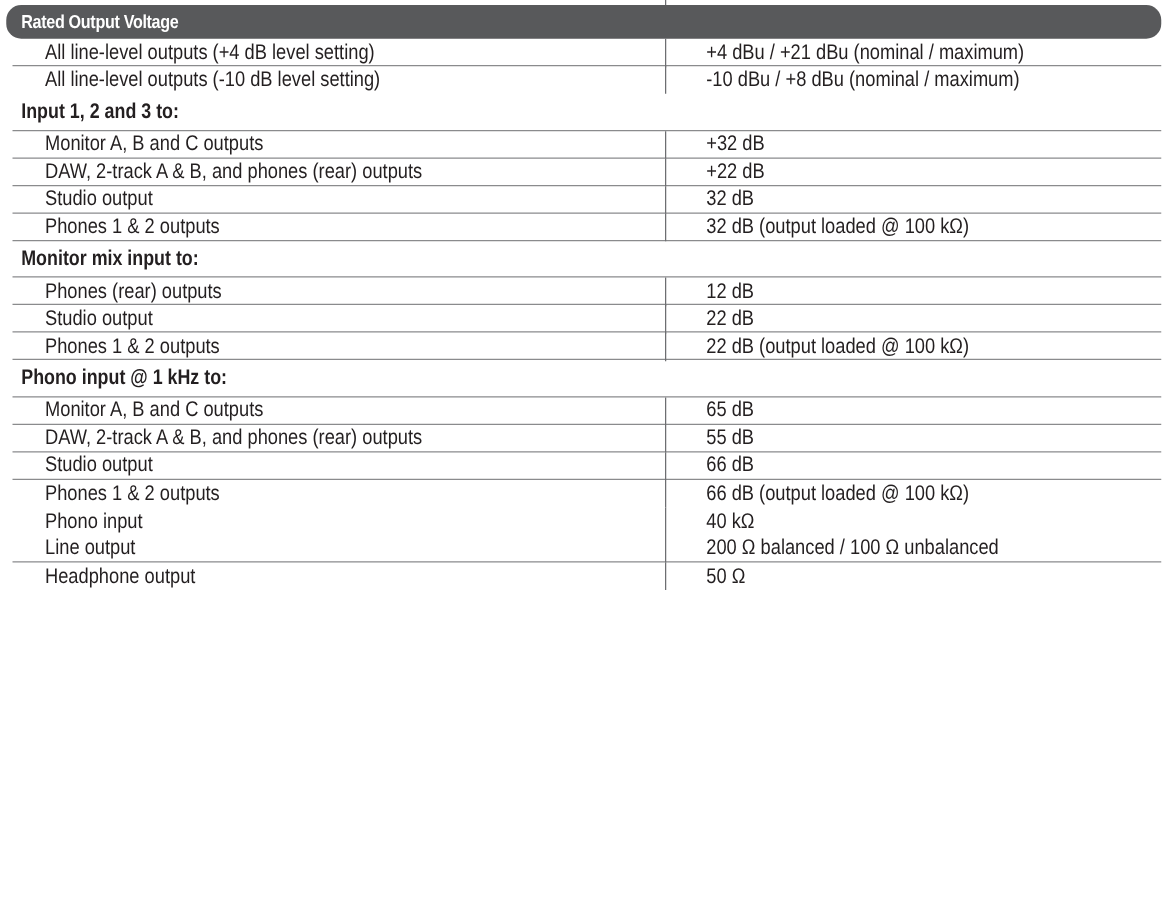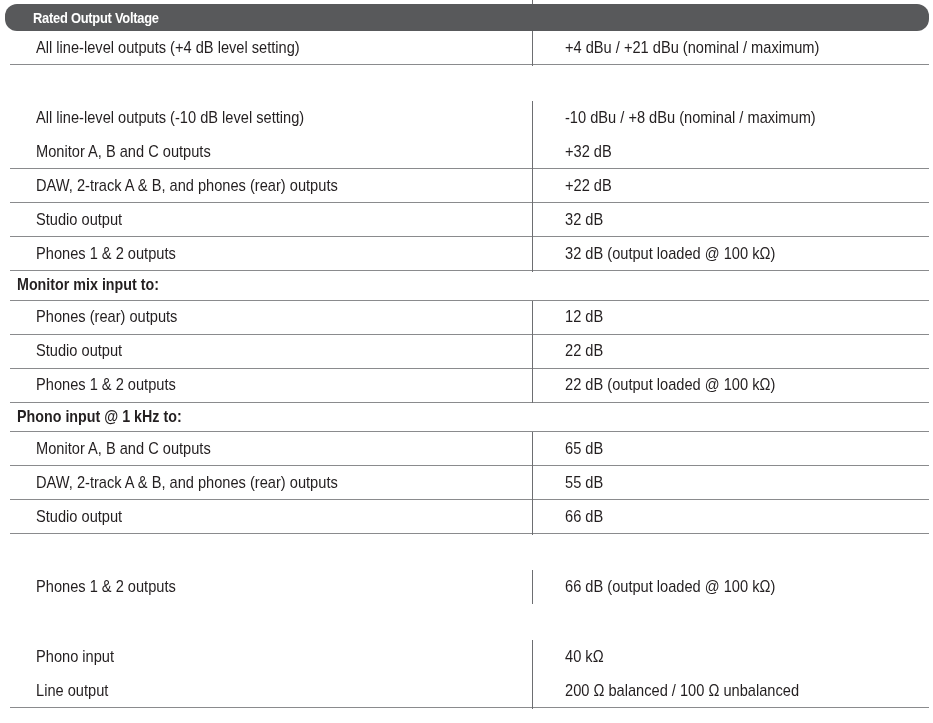--- a/index.html
+++ b/index.html
@@ -29,48 +29,47 @@
       height: 4px;
       background: #6d6e71;
     }
     .section-header {
       margin-left: 5px;
       width: 924px;
       height: 27px;
       background: #58595b;
       border-radius: 12px;
       box-sizing: border-box;
-      padding-left: 28px;
+      padding-left: 12px;
       display: flex;
       align-items: center;
       color: #ffffff;
       font-weight: bold;
       font-size: 15px;
       letter-spacing: -0.3px;
       transform-origin: left center;
     }
     .section-header span {
       display: inline-block;
       transform: scaleX(0.86);
       transform-origin: left center;
       white-space: nowrap;
     }
     .row {
       position: relative;
-      height: 34px;
+      height: 22px;
       margin-left: 10px;
       width: 919px;
       box-sizing: border-box;
       border-bottom: 1.5px solid #8a8b8d;
       display: flex;
       align-items: center;
     }
     .row.last-in-section {
       border-bottom: none;
-      margin-top: 36px;
     }
     .row .label {
       position: absolute;
       left: 26px;
       font-size: 17px;
       white-space: nowrap;
       transform: scaleX(0.86);
       transform-origin: left center;
     }
     .row .value {
@@ -127,20 +126,23 @@
     <div class="divider"></div>
     <span class="value">+4 dBu / +21 dBu (nominal / maximum)</span>
   </div>
   <div class="row last-in-section">
     <span class="label">All line-level outputs (-10 dB level setting)</span>
     <div class="divider"></div>
     <span class="value">-10 dBu / +8 dBu (nominal / maximum)</span>
   </div>
 
 
+  <div class="subheader">
+    <span class="label">Input 1, 2 and 3 to:</span>
+  </div>
   <div class="row">
     <span class="label">Monitor A, B and C outputs</span>
     <div class="divider"></div>
     <span class="value">+32 dB</span>
   </div>
   <div class="row">
     <span class="label">DAW, 2-track A &amp; B, and phones (rear) outputs</span>
     <div class="divider"></div>
     <span class="value">+22 dB</span>
   </div>

